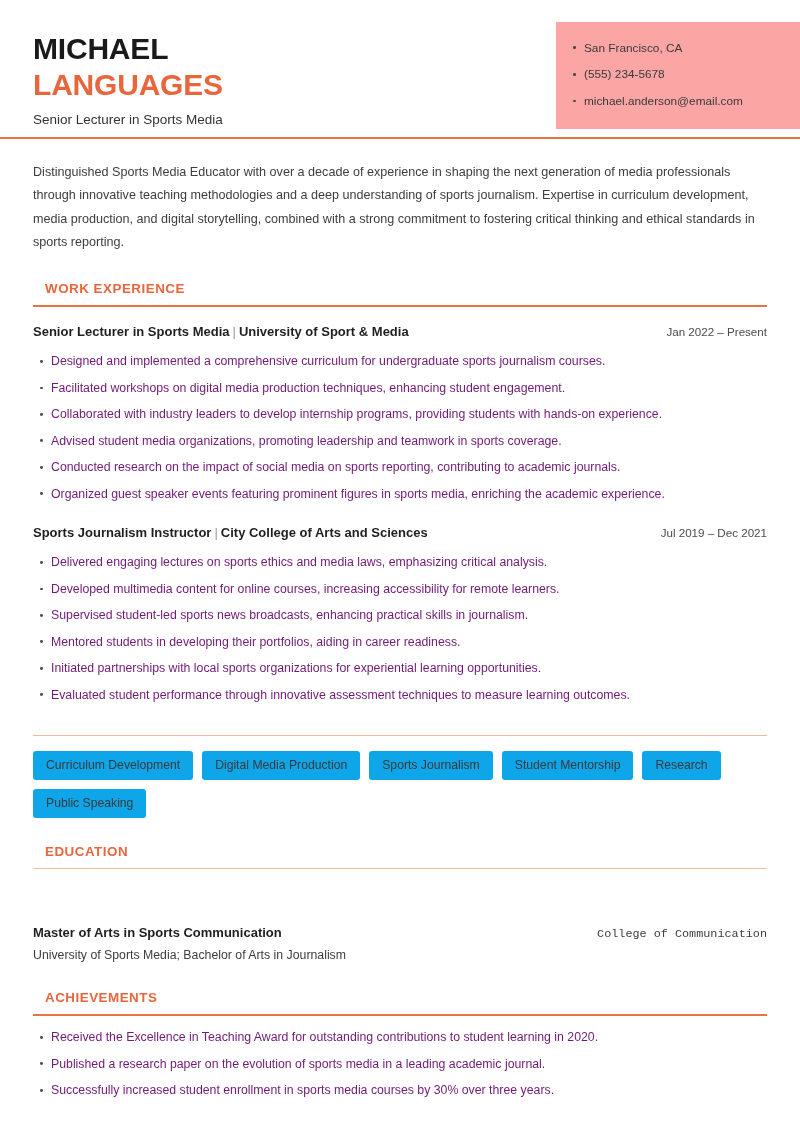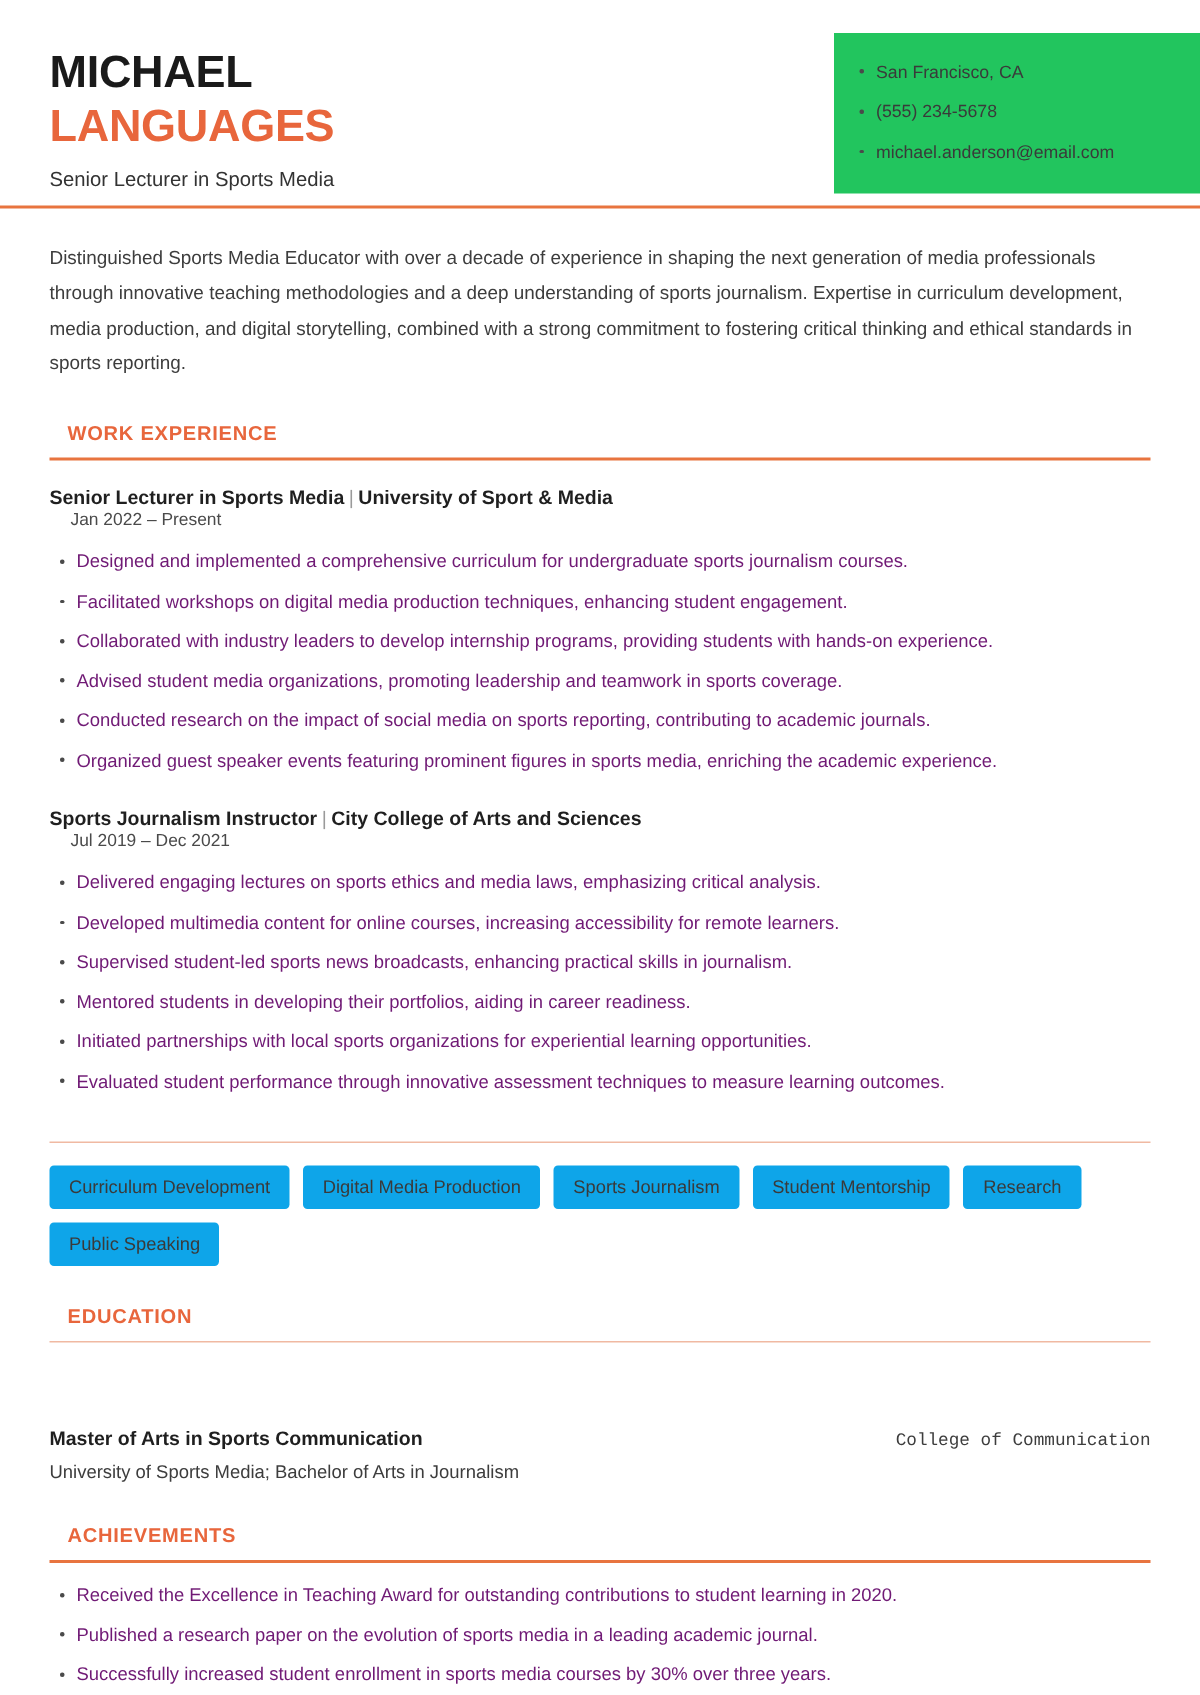--- a/index.html
+++ b/index.html
@@ -40,21 +40,21 @@
   }
   .name-first { color: #1a1a1a; }
   .name-last  { color: #E8663C; }
   .job-title {
     font-size: 13.5px;
     color: #333333;
     margin-top: 9px;
     line-height: 1.3;
   }
   .contact-box {
-    background: #22c55e;
+    background: #fca5a5;
     width: 244px;
     min-height: 88px;
     margin-top: 22px;
     padding: 13px 0 13px 0;
     box-sizing: border-box;
   }
   .contact-list {
     list-style: none;
     margin: 0;
     padding: 0 10px 0 28px;
@@ -109,21 +109,20 @@
     width: 100%;
   }
   .section-rule.strong { background: #E8743F; }
 
   
   .entry { margin-top: 16px; }
   .entry-head {
     display: flex;
     justify-content: space-between;
     align-items: baseline;
-    flex-direction: column;
   }
   .entry-title {
     font-size: 13px;
     font-weight: bold;
     color: #1f1f1f;
     line-height: 1.35;
   }
   .entry-sep {
     color: #9a9a9a;
     font-weight: normal;

